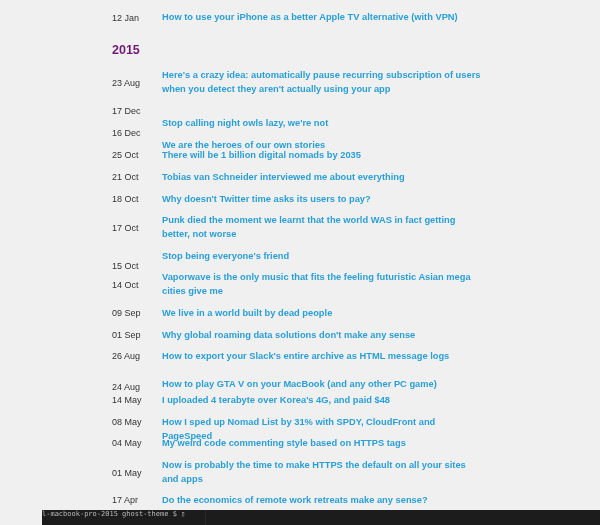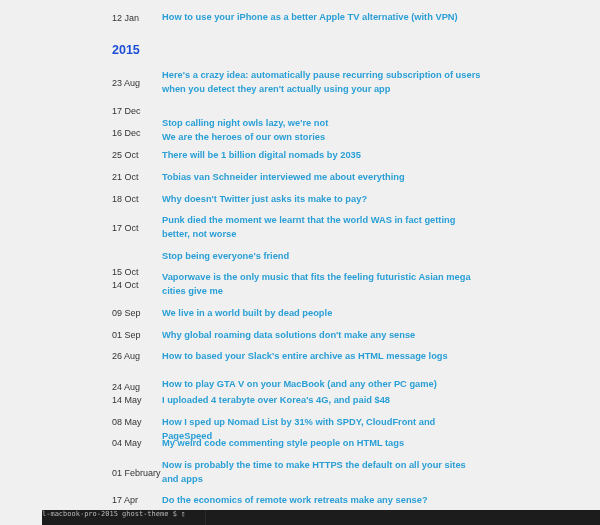--- a/index.html
+++ b/index.html
@@ -41,21 +41,21 @@
     line-height: 14px;
     text-decoration: none;
     cursor: pointer;
   }
   .year {
     position: absolute;
     left: 112px;
     top: 43px;
     font-size: 12.5px;
     font-weight: bold;
-    color: #1d4ed8;
+    color: #701a75;
   }
   .terminal {
     position: absolute;
     left: 0;
     top: 510px;
     width: 600px;
     height: 15px;
     background: #1c1c1c;
     overflow: hidden;
     margin-left: 42px;
@@ -112,90 +112,90 @@
     <a class="title" style="top:0px">Here's a crazy idea: automatically pause recurring subscription of users when you detect they aren't actually using your app</a>
   </div>
 
   <div class="row" style="top:104px">
     <span class="date" style="top:2px">17 Dec</span>
     <a class="title" style="top:12px">Stop calling night owls lazy, we're not</a>
   </div>
 
   <div class="row" style="top:126px">
     <span class="date" style="top:2px">16 Dec</span>
-    <a class="title" style="top:4px">We are the heroes of our own stories</a>
+    <a class="title" style="top:12px">We are the heroes of our own stories</a>
   </div>
 
   <div class="row" style="top:148px">
     <span class="date" style="top:2px">25 Oct</span>
     <a class="title" style="top:0px">There will be 1 billion digital nomads by 2035</a>
   </div>
 
   <div class="row" style="top:170px">
     <span class="date" style="top:2px">21 Oct</span>
     <a class="title" style="top:0px">Tobias van Schneider interviewed me about everything</a>
   </div>
 
   <div class="row" style="top:192px">
     <span class="date" style="top:2px">18 Oct</span>
-    <a class="title" style="top:0px">Why doesn't Twitter just asks its make to pay?</a>
+    <a class="title" style="top:0px">Why doesn't Twitter time asks its users to pay?</a>
   </div>
 
   <div class="row" style="top:213px">
     <span class="date" style="top:10px">17 Oct</span>
     <a class="title" style="top:0px">Punk died the moment we learnt that the world WAS in fact getting better, not worse</a>
   </div>
 
   <div class="row" style="top:249px">
-    <span class="date" style="top:18px">15 Oct</span>
+    <span class="date" style="top:12px">15 Oct</span>
     <a class="title" style="top:0px">Stop being everyone's friend</a>
   </div>
 
   <div class="row" style="top:270px">
     <span class="date" style="top:10px">14 Oct</span>
     <a class="title" style="top:0px">Vaporwave is the only music that fits the feeling futuristic Asian mega cities give me</a>
   </div>
 
   <div class="row" style="top:306px">
     <span class="date" style="top:2px">09 Sep</span>
     <a class="title" style="top:0px">We live in a world built by dead people</a>
   </div>
 
   <div class="row" style="top:328px">
     <span class="date" style="top:2px">01 Sep</span>
     <a class="title" style="top:0px">Why global roaming data solutions don't make any sense</a>
   </div>
 
   <div class="row" style="top:349px">
     <span class="date" style="top:2px">26 Aug</span>
-    <a class="title" style="top:0px">How to based your Slack's entire archive as HTML message logs</a>
+    <a class="title" style="top:0px">How to export your Slack's entire archive as HTML message logs</a>
   </div>
 
   <div class="row" style="top:371px">
     <span class="date" style="top:11px">24 Aug</span>
     <a class="title" style="top:6px">How to play GTA V on your MacBook (and any other PC game)</a>
   </div>
 
   <div class="row" style="top:393px">
     <span class="date" style="top:2px">14 May</span>
     <a class="title" style="top:0px">I uploaded 4 terabyte over Korea's 4G, and paid $48</a>
   </div>
 
   <div class="row" style="top:415px">
     <span class="date" style="top:2px">08 May</span>
     <a class="title" style="top:0px">How I sped up Nomad List by 31% with SPDY, CloudFront and PageSpeed</a>
   </div>
 
   <div class="row" style="top:436px">
     <span class="date" style="top:2px">04 May</span>
-    <a class="title" style="top:0px">My weird code commenting style people on HTML tags</a>
+    <a class="title" style="top:0px">My weird code commenting style based on HTTPS tags</a>
   </div>
 
   <div class="row" style="top:458px">
-    <span class="date" style="top:10px">01 February</span>
+    <span class="date" style="top:10px">01 May</span>
     <a class="title" style="top:0px">Now is probably the time to make HTTPS the default on all your sites and apps</a>
   </div>
 
   <div class="row" style="top:493px">
     <span class="date" style="top:2px">17 Apr</span>
     <a class="title" style="top:0px">Do the economics of remote work retreats make any sense?</a>
   </div>
 </div>
 
 <div class="terminal">

